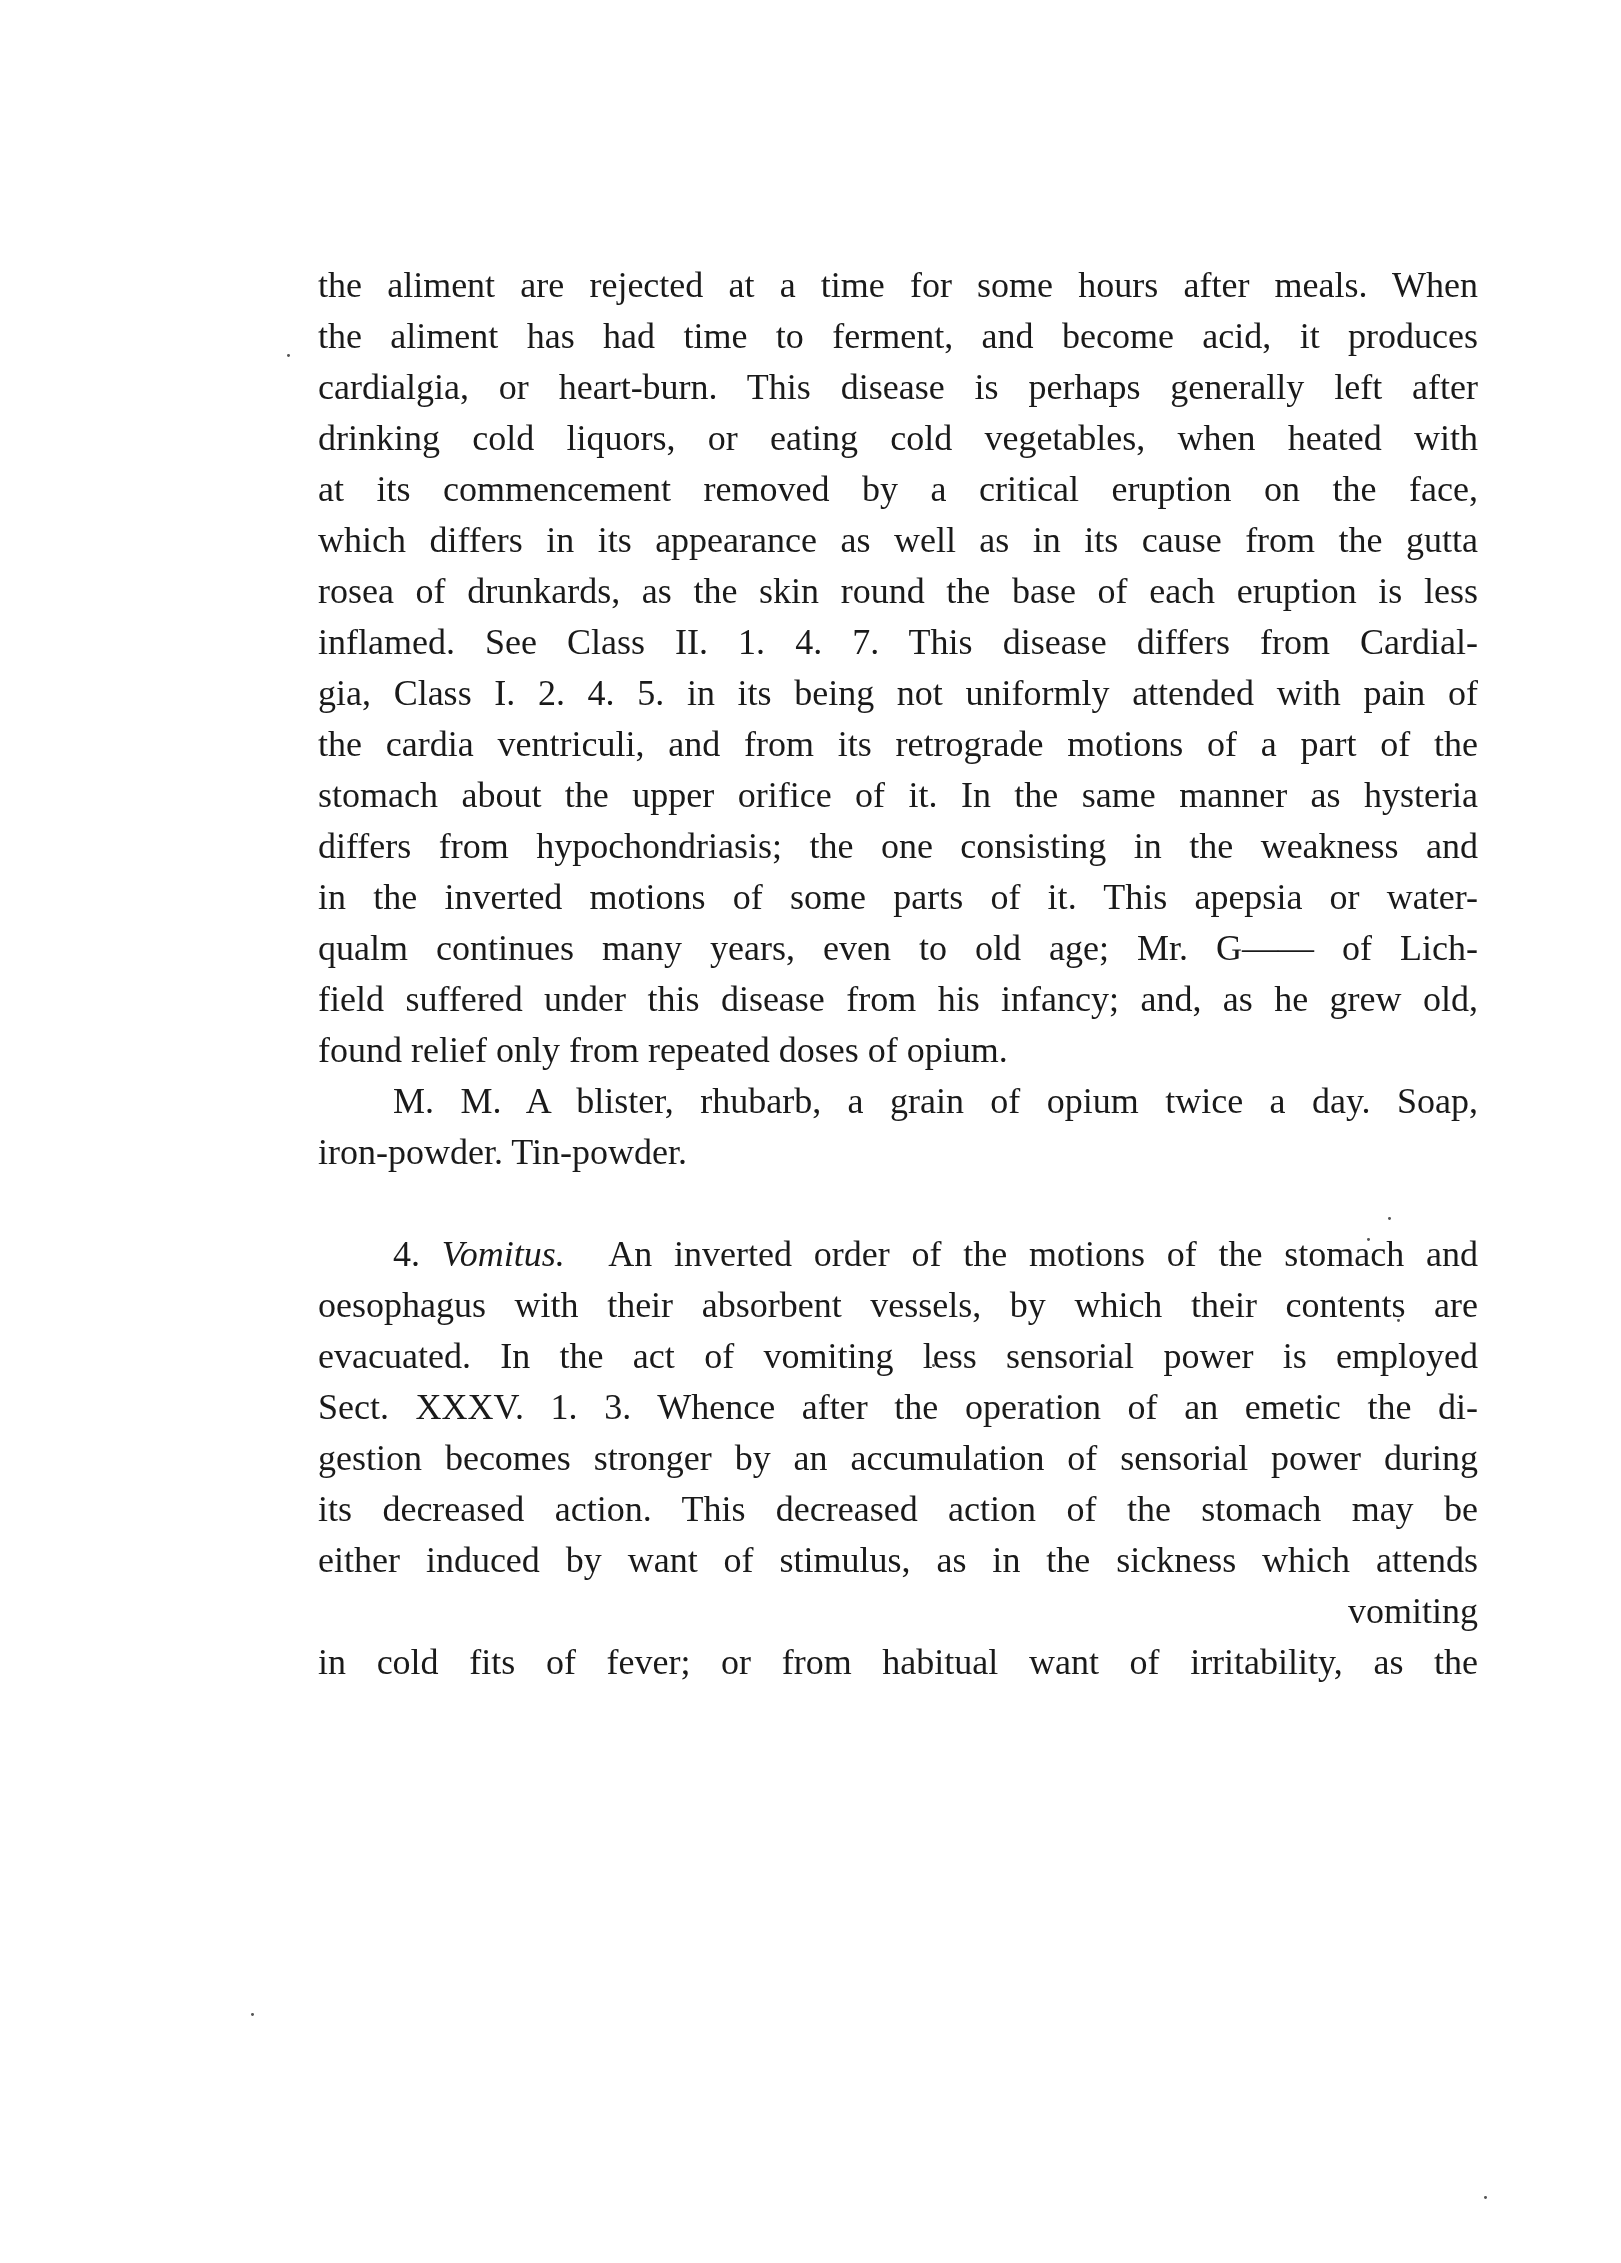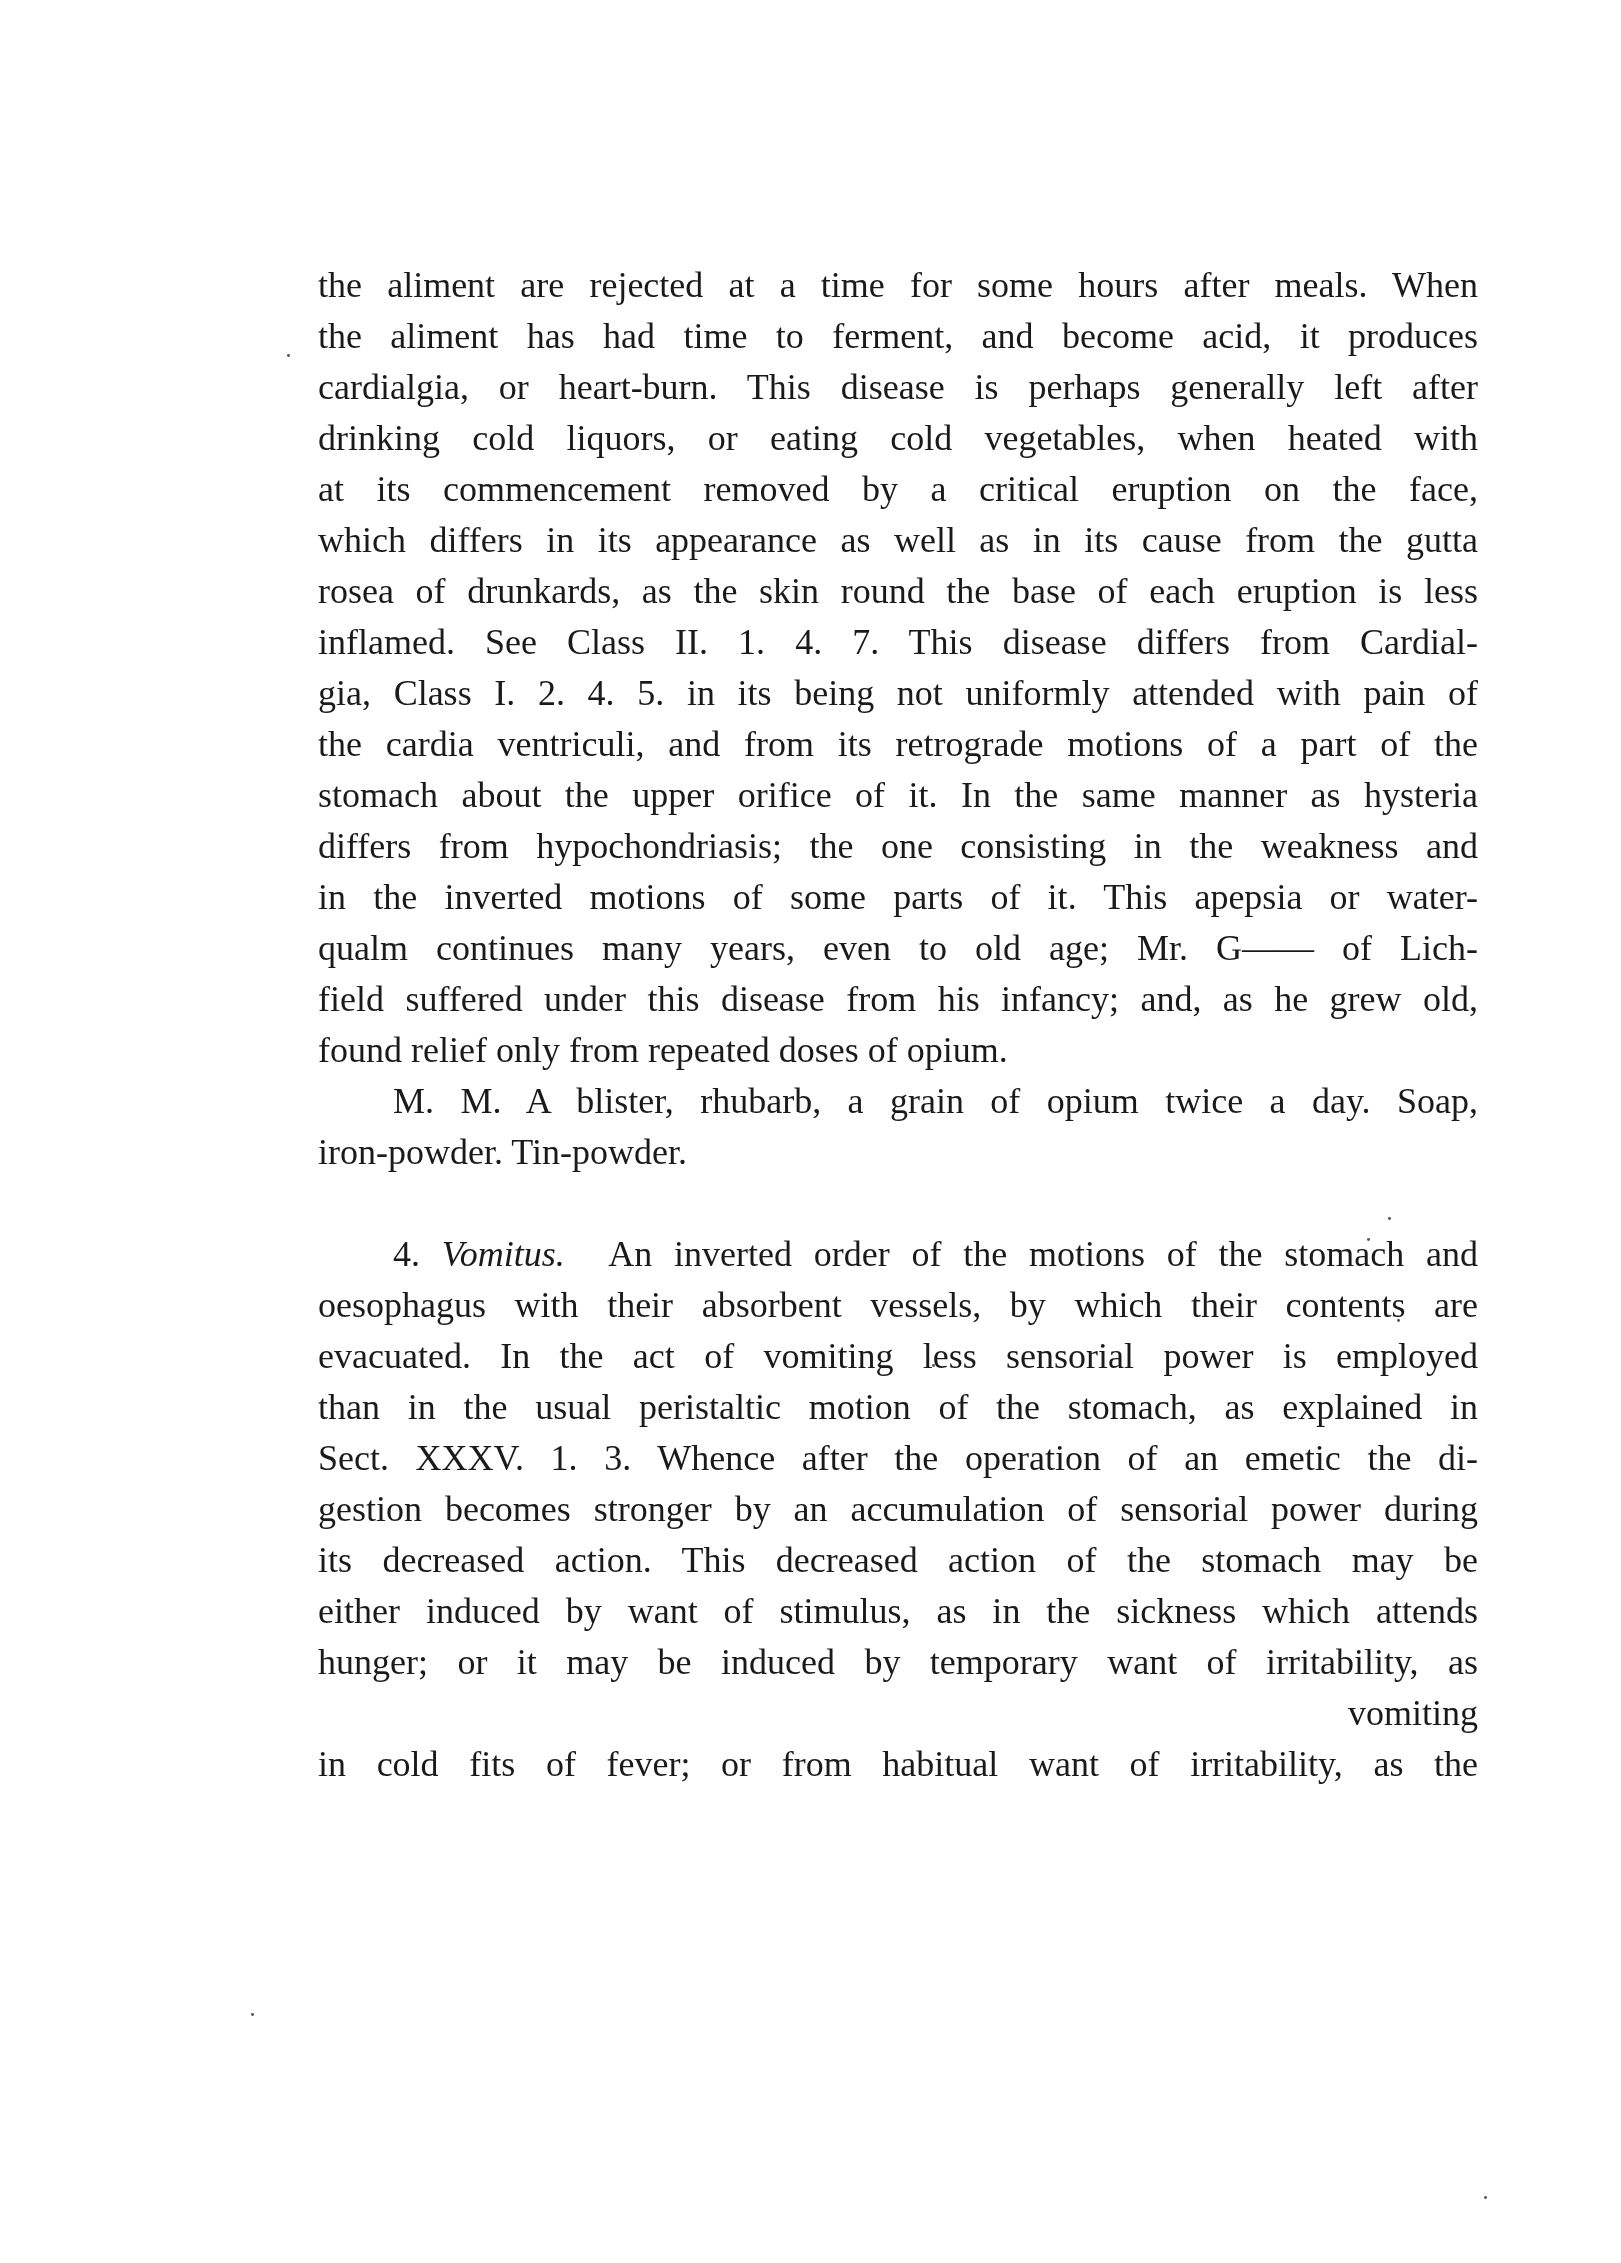--- a/index.html
+++ b/index.html
@@ -49,26 +49,24 @@
       <span class="line indent">M. M. A blister, rhubarb, a grain of opium twice a day. Soap,</span>
       <span class="line last">iron-powder. Tin-powder.</span>
     </div>
 
     <span class="gap-big"></span>
 
     <div>
       <span class="line indent"><span>4.</span> <span class="ital">Vomitus.</span>&nbsp;&nbsp;<span>An inverted order of the motions of the stomach and</span></span>
       <span class="line">oesophagus with their absorbent vessels, by which their contents are</span>
       <span class="line">evacuated. In the act of vomiting less sensorial power is employed</span>
-      <span class="line">than in the usual peristaltic motion of the stomach, as explained in</span>
       <span class="line">Sect. XXXV. 1. 3. Whence after the operation of an emetic the di-</span>
       <span class="line">gestion becomes stronger by an accumulation of sensorial power during</span>
       <span class="line">its decreased action. This decreased action of the stomach may be</span>
       <span class="line">either induced by want of stimulus, as in the sickness which attends</span>
-      <span class="line">hunger; or it may be induced by temporary want of irritability, as</span>
       <span class="line right">vomiting</span>
       <span class="line">in cold fits of fever; or from habitual want of irritability, as the</span>
     </div>
   </div>
 
   <div class="specks">
     <span style="left:287px;top:354px;"></span>
     <span style="left:1367px;top:1238px;"></span>
     <span style="left:1388px;top:1217px;"></span>
     <span style="left:1397px;top:1319px;"></span>

